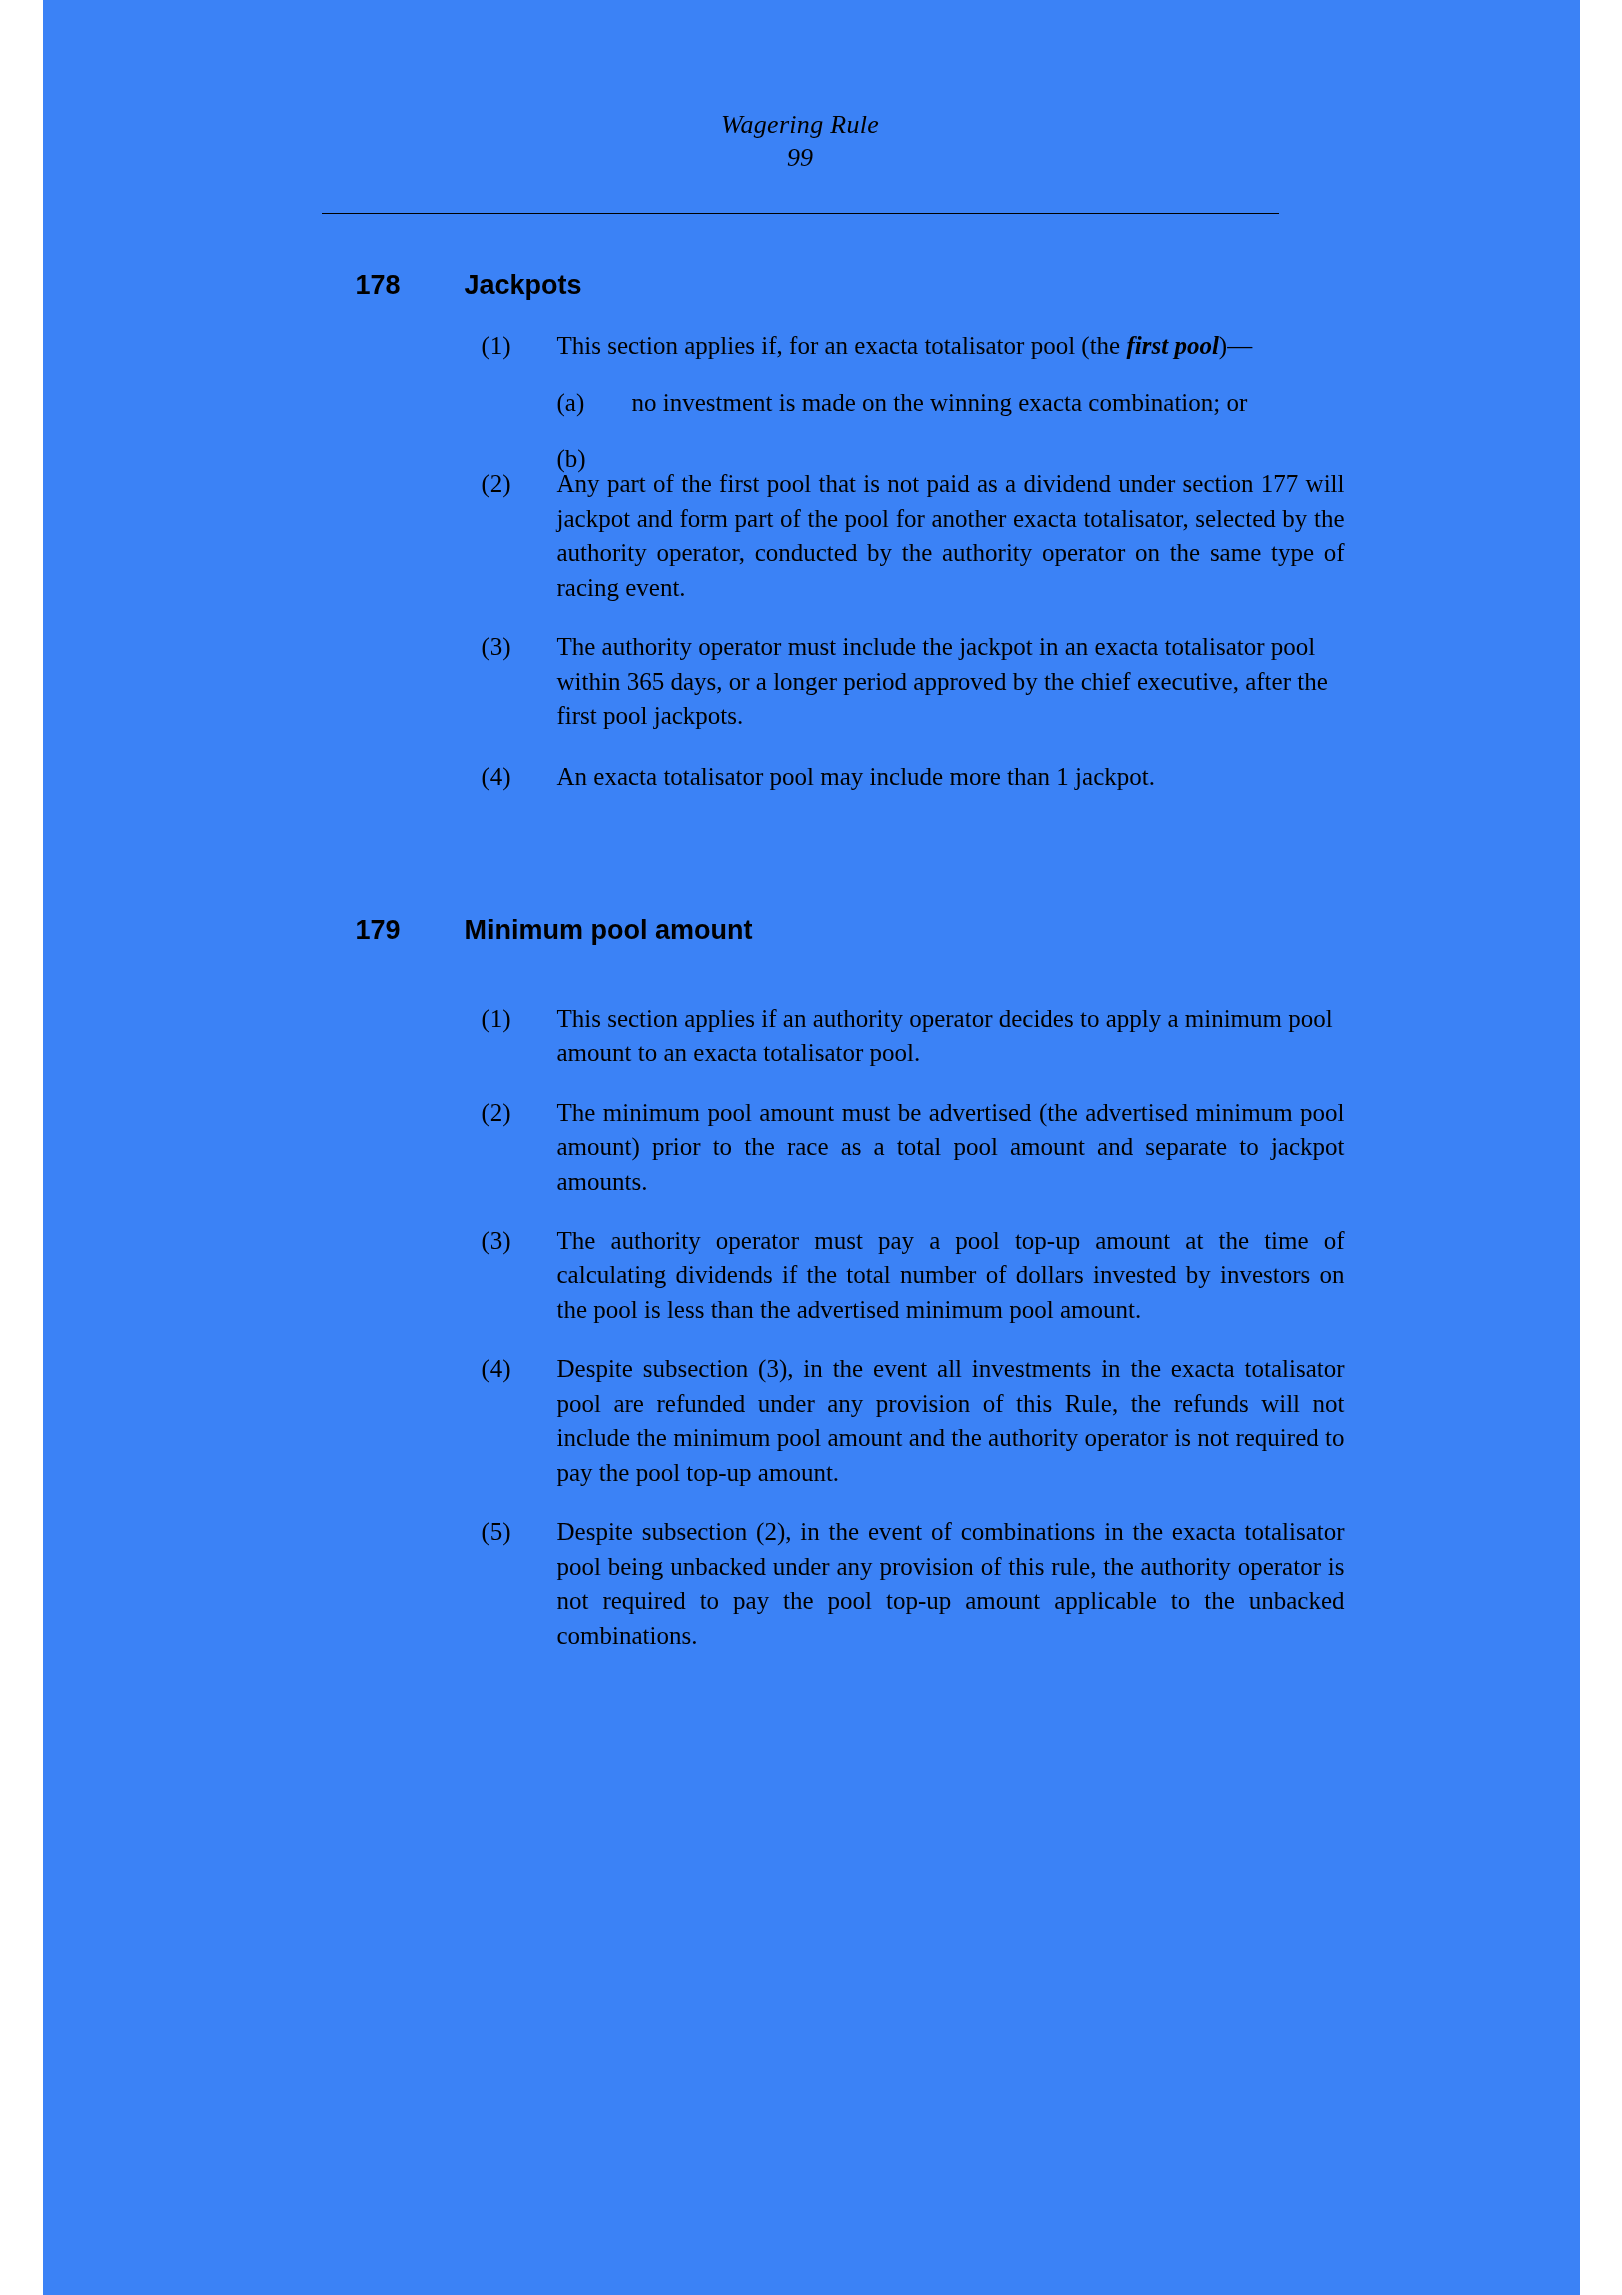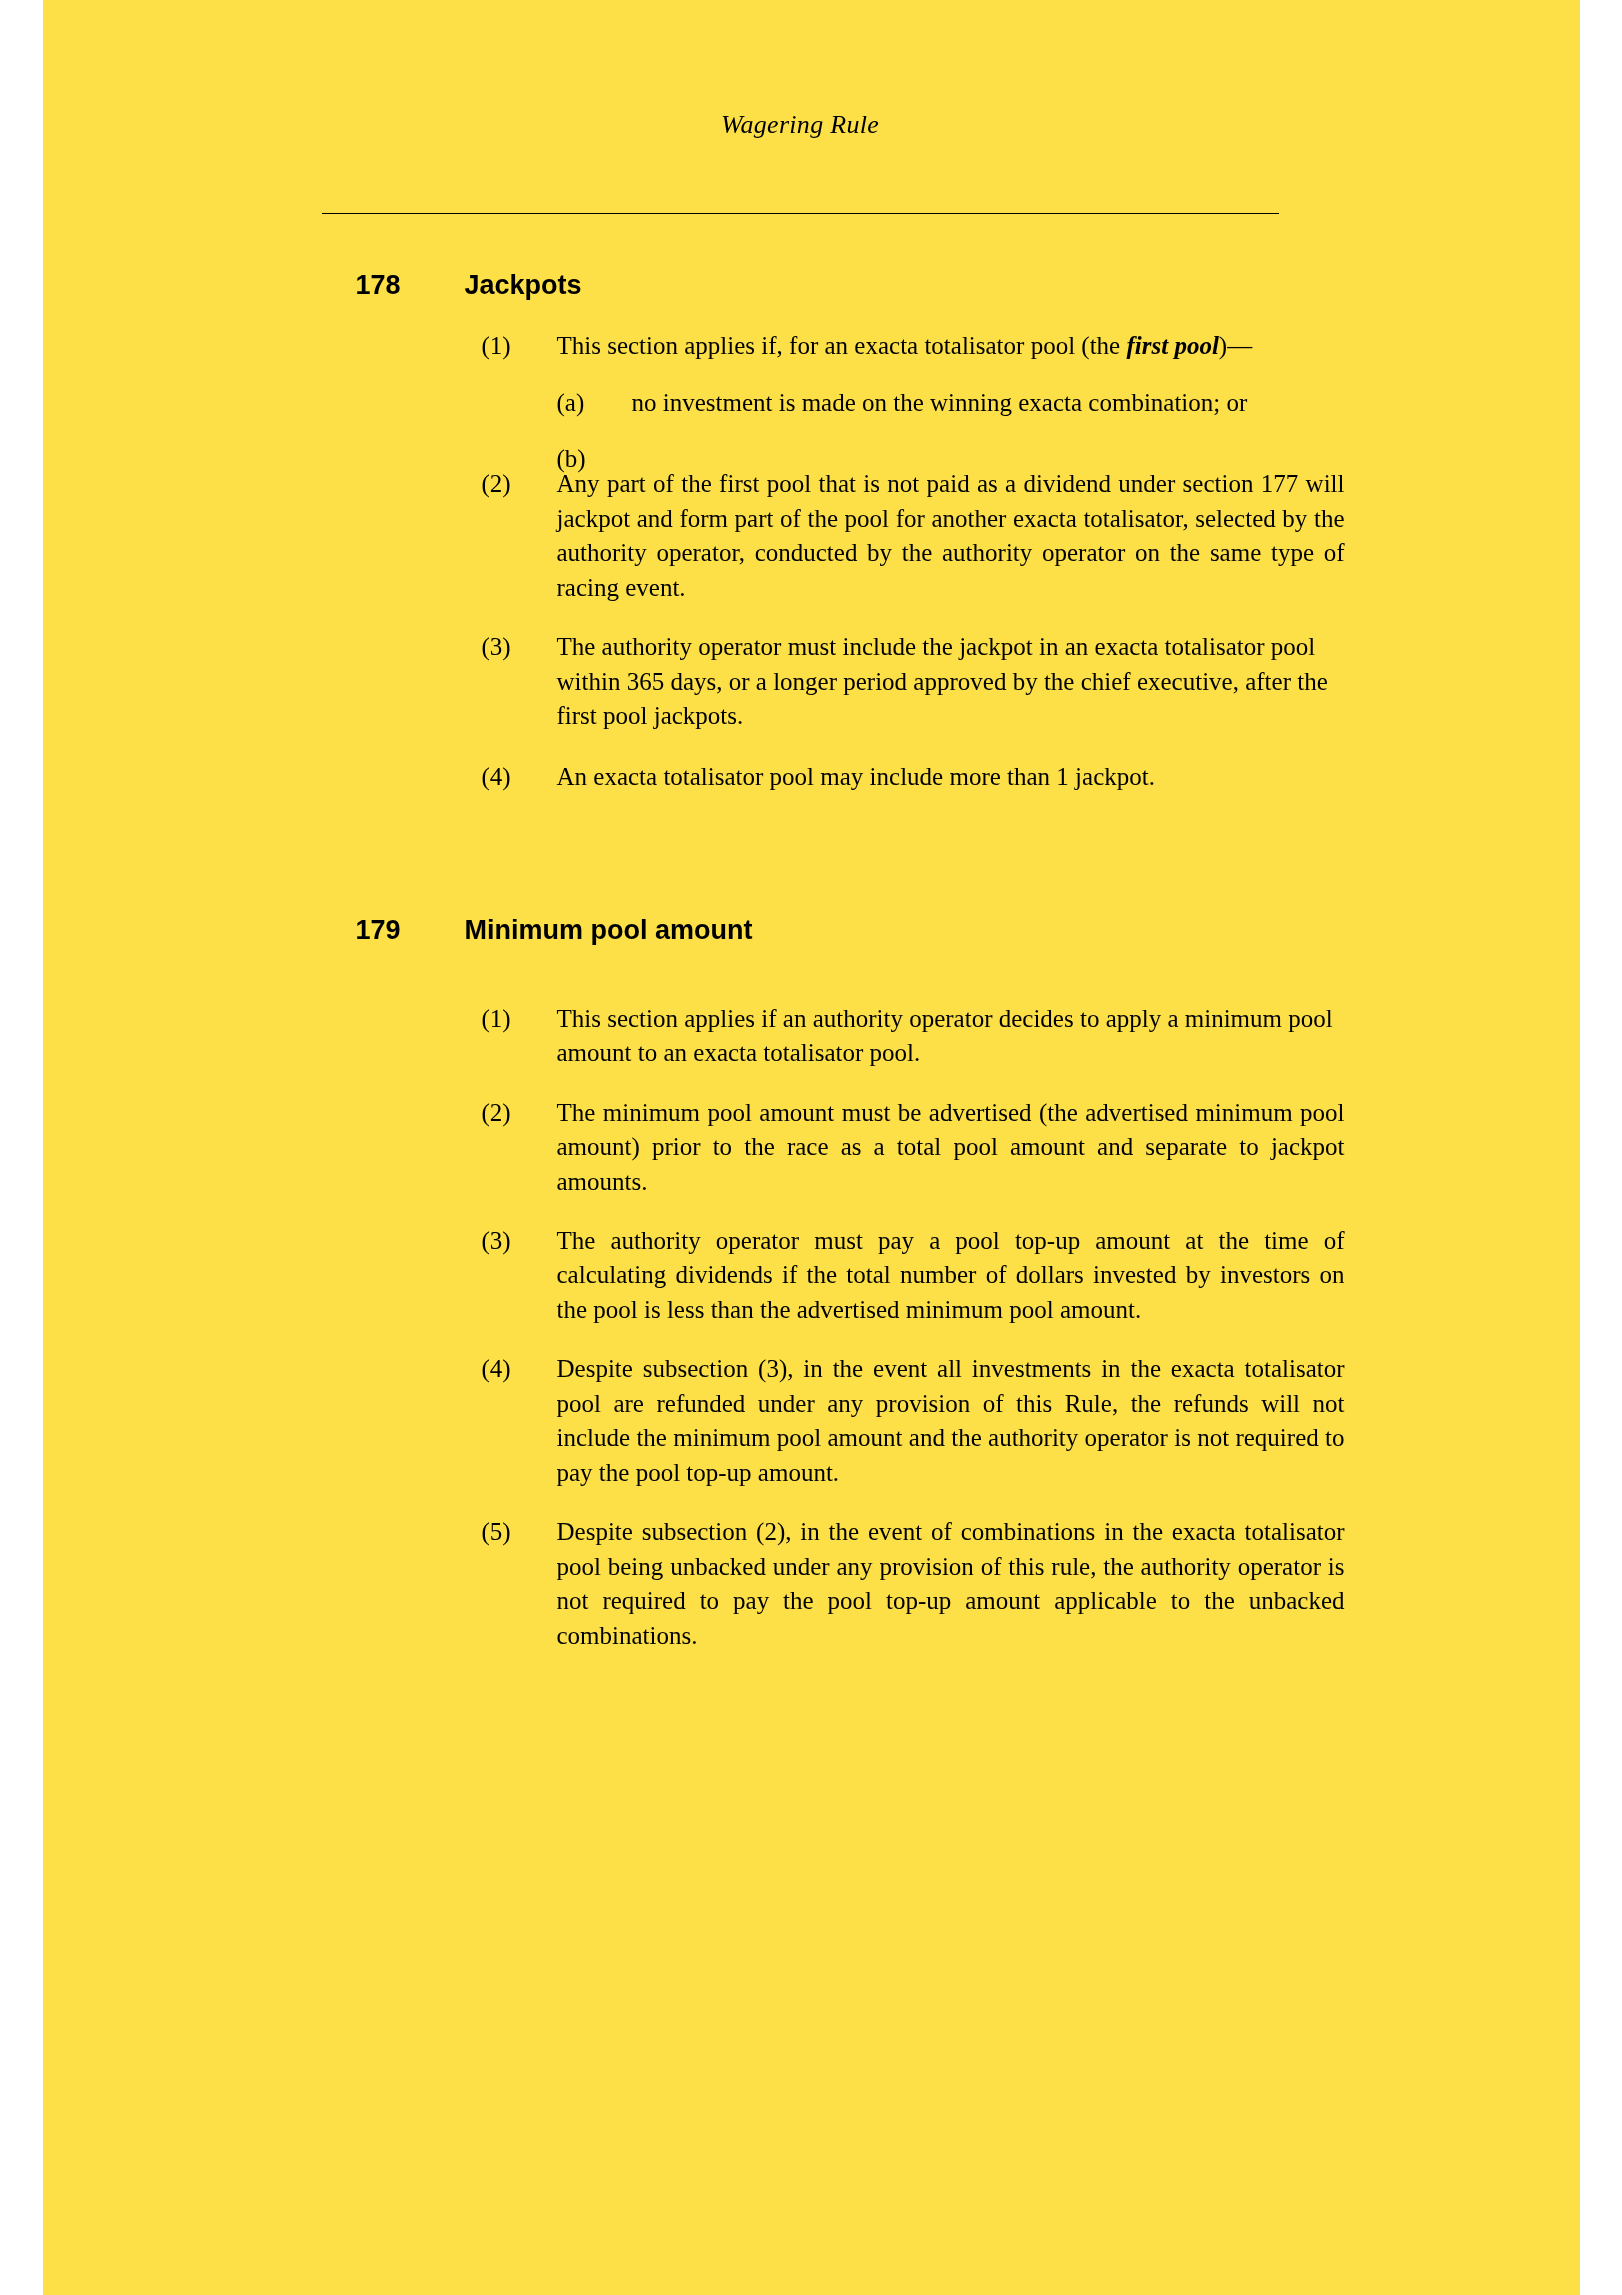--- a/index.html
+++ b/index.html
@@ -4,21 +4,21 @@
 <style>
   html, body {
     margin: 0;
     padding: 0;
     background: #ffffff;
   }
   .page {
     position: relative;
     width: 1537px;
     height: 2295px;
-    background: #fde047;
+    background: #3b82f6;
     margin: 0 auto;
     font-family: "Liberation Serif", "DejaVu Serif", serif;
     color: #000000;
     overflow: hidden;
   }
 
   
   .runhead {
     position: absolute;
     left: 279px;
@@ -117,20 +117,21 @@
 
   .nojust { text-align: left; }
 </style>
 </head>
 <body>
 
 <div class="page">
 
   <div class="runhead">
     <div class="runhead-title">Wagering Rule</div>
+    <div class="runhead-page">99</div>
   </div>
   <div class="rule-line"></div>
 
   <div class="body">
 
     <div class="sec-head" style="margin-top:262px;">
       <span class="num">178</span>
       <span class="title">Jackpots</span>
     </div>
 

